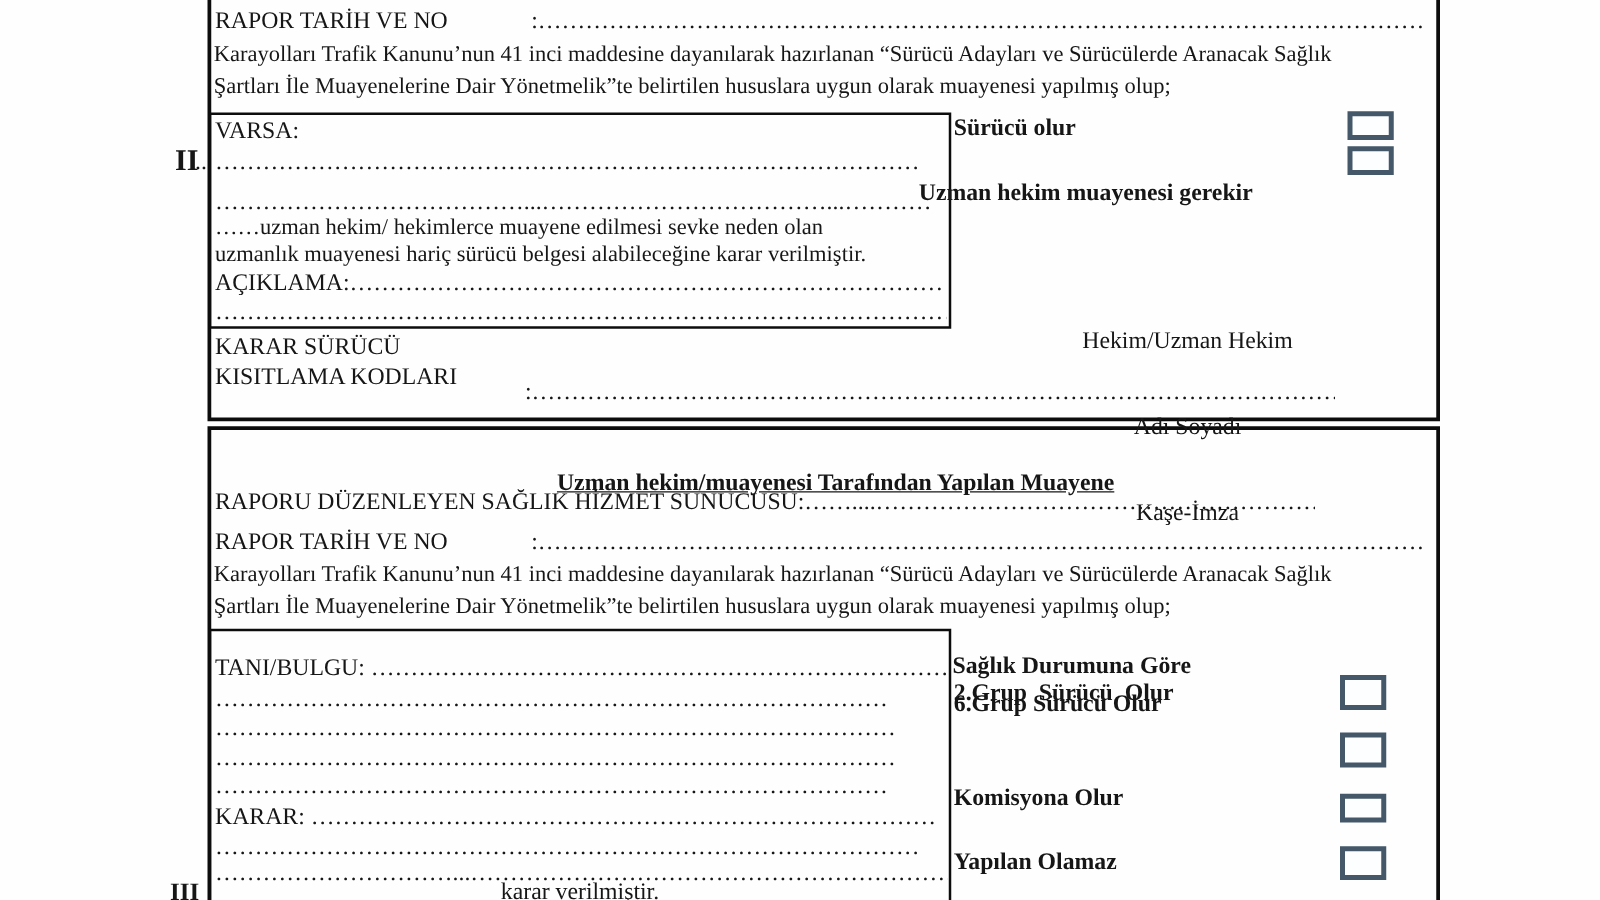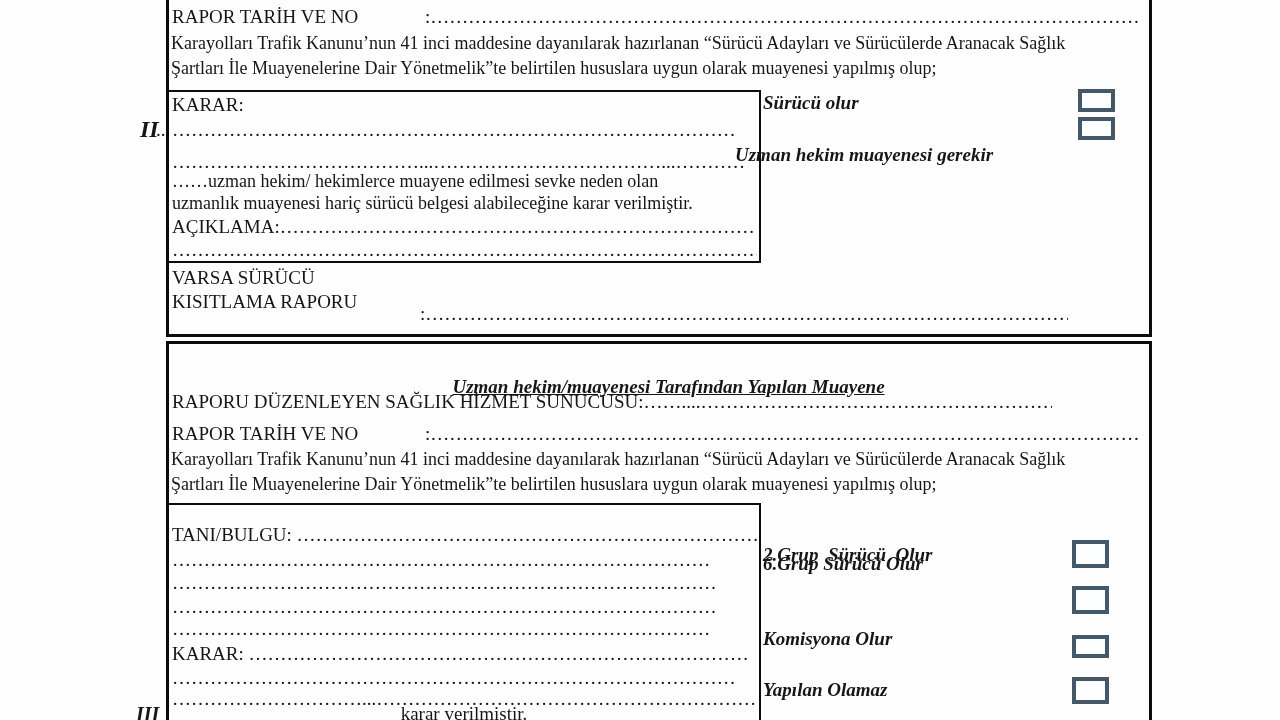--- a/index.html
+++ b/index.html
@@ -6,21 +6,21 @@
   body{background:#ffffff;}
   .page{
     position:relative;width:1280px;height:720px;overflow:hidden;
     background:var(--bg,#fefefe);
     font-family:"Liberation Serif","DejaVu Serif",serif;
     color:var(--txt,#161616);
   }
   .box{position:absolute;background:transparent;box-sizing:border-box;z-index:1;}
   .t{position:absolute;white-space:pre;font-size:19px;line-height:22px;z-index:2;}
   .clip{overflow:hidden;}
-  .bi{font-weight:bold;font-style:italic;}
+  .bi{font-weight:bold;}
   .cb{
     position:absolute;box-sizing:border-box;z-index:2;
     border:4px solid var(--cb-border,#44586a);background:#fdfeff;
   }
   .center{text-align:center;}
   .sign{line-height:23px;}
   .hdr{font-size:19px;text-decoration:underline;}
 </style>
 </head>
 <body>
@@ -36,37 +36,42 @@
   <div class="t clip" style="left:425px;top:6px;width:716px;">:……………………………………………………………………………………………………………………………………………..</div>
 
   <div class="t" style="left:171px;top:32px;font-size:18px;">Karayolları Trafik Kanunu’nun 41 inci maddesine dayanılarak hazırlanan “Sürücü Adayları ve Sürücülerde Aranacak Sağlık</div>
   <div class="t" style="left:171px;top:57px;font-size:18px;">Şartları İle Muayenelerine Dair Yönetmelik”te belirtilen hususlara uygun olarak muayenesi yapılmış olup;</div>
 
   <div class="box" style="left:167px;top:90px;width:594px;height:173px;border:2px solid var(--ln,#0c0c0c);"></div>
 
   <div class="t bi" style="left:140px;top:118px;font-size:24px;">II</div>
   <div class="t clip" style="left:156px;top:119px;width:12px;">..</div>
 
-  <div class="t" style="left:172px;top:94px;">KARAR:</div>
+  <div class="t" style="left:172px;top:94px;">VARSA:</div>
   <div class="t clip" style="left:172px;top:119px;width:562px;">………………………………………………………………………………………………………………………………………</div>
   <div class="t clip" style="left:172px;top:151px;width:572px;">…………………………………...………………………………...……………………………………………………………</div>
   <div class="t" style="left:172px;top:170px;font-size:18px;">……uzman hekim/ hekimlerce muayene edilmesi sevke neden olan</div>
   <div class="t" style="left:172px;top:192px;font-size:18px;">uzmanlık muayenesi hariç sürücü belgesi alabileceğine karar verilmiştir.</div>
   <div class="t clip" style="left:172px;top:216px;width:582px;">AÇIKLAMA:……………………………………………………………………………………………………………………</div>
   <div class="t clip" style="left:172px;top:239px;width:585px;">……………………………………………………………………………………..………………………………………………</div>
 
   <div class="t bi" style="left:763px;top:92px;">Sürücü olur</div>
   <div class="cb" style="left:1078px;top:89px;width:37px;height:23px;"></div>
 
   <div class="t bi" style="left:735px;top:120px;margin-top:24px;">Uzman hekim muayenesi gerekir</div>
   <div class="cb" style="left:1078px;top:117px;width:37px;height:23px;"></div>
 
+  <div class="t center sign" style="left:850px;top:215px;width:200px;">
+    <div>Hekim/Uzman Hekim</div>
+    <div>Adı Soyadı</div>
+    <div>Kaşe-İmza</div>
+  </div>
 
-  <div class="t" style="left:172px;top:267px;">VARSA SÜRÜCÜ</div>
-  <div class="t" style="left:172px;top:291px;">KISITLAMA RAPORU</div>
+  <div class="t" style="left:172px;top:267px;">KARAR SÜRÜCÜ</div>
+  <div class="t" style="left:172px;top:291px;">KISITLAMA KODLARI</div>
   <div class="t clip" style="left:420px;top:303px;width:648px;">:…………………………………………………………………………………………………………………………………</div>
 
   <div class="t center" style="left:168px;top:354px;width:982px;">
     <span class="bi hdr">Uzman hekim/muayenesi Tarafından Yapılan Muayene</span>
   </div>
 
   <div class="t clip" style="left:172px;top:391px;width:880px;">RAPORU DÜZENLEYEN SAĞLIK HİZMET SUNUCUSU:……....……………………………………………………………</div>
 
   <div class="t" style="left:172px;top:423px;">RAPOR TARİH VE NO</div>
   <div class="t clip" style="left:425px;top:423px;width:716px;">:……………………………………………………………………………………………………………………………………………..</div>
@@ -81,20 +86,21 @@
   <div class="t clip" style="left:172px;top:572px;width:546px;">……………………………………………………………………………………………………..............…………</div>
   <div class="t clip" style="left:172px;top:596px;width:546px;">……………………………………………………………………………………………………..............…………</div>
   <div class="t clip" style="left:172px;top:618px;width:540px;">…………………………………………………………………………………………………….............……………</div>
   <div class="t clip" style="left:172px;top:643px;width:576px;">KARAR: ………………………………………………………………………………………………………………</div>
   <div class="t clip" style="left:172px;top:667px;width:562px;">…………………………………………………………………………………………................. …………………</div>
   <div class="t clip" style="left:172px;top:688px;width:586px;">…………………………...………………………………………………………………………………………………</div>
   <div class="t center" style="left:168px;top:703px;width:592px;">karar verilmiştir.</div>
 
   <div class="t bi" style="left:136px;top:703px;font-size:20px;">III</div>
 
+  <div class="t bi" style="left:762px;top:522px;">Sağlık Durumuna Göre</div>
   <div class="t bi" style="left:763px;top:544px;">2.Grup  Sürücü  Olur</div>
   <div class="t bi" style="left:763px;top:553px;">6.Grup Sürücü Olur</div>
   <div class="cb" style="left:1072px;top:540px;width:37px;height:28px;"></div>
   <div class="cb" style="left:1072px;top:586px;width:37px;height:28px;"></div>
 
   <div class="t bi" style="left:763px;top:628px;">Komisyona Olur</div>
   <div class="cb" style="left:1072px;top:635px;width:37px;height:23px;"></div>
 
   <div class="t bi" style="left:763px;top:679px;">Yapılan Olamaz</div>
   <div class="cb" style="left:1072px;top:677px;width:37px;height:27px;"></div>

